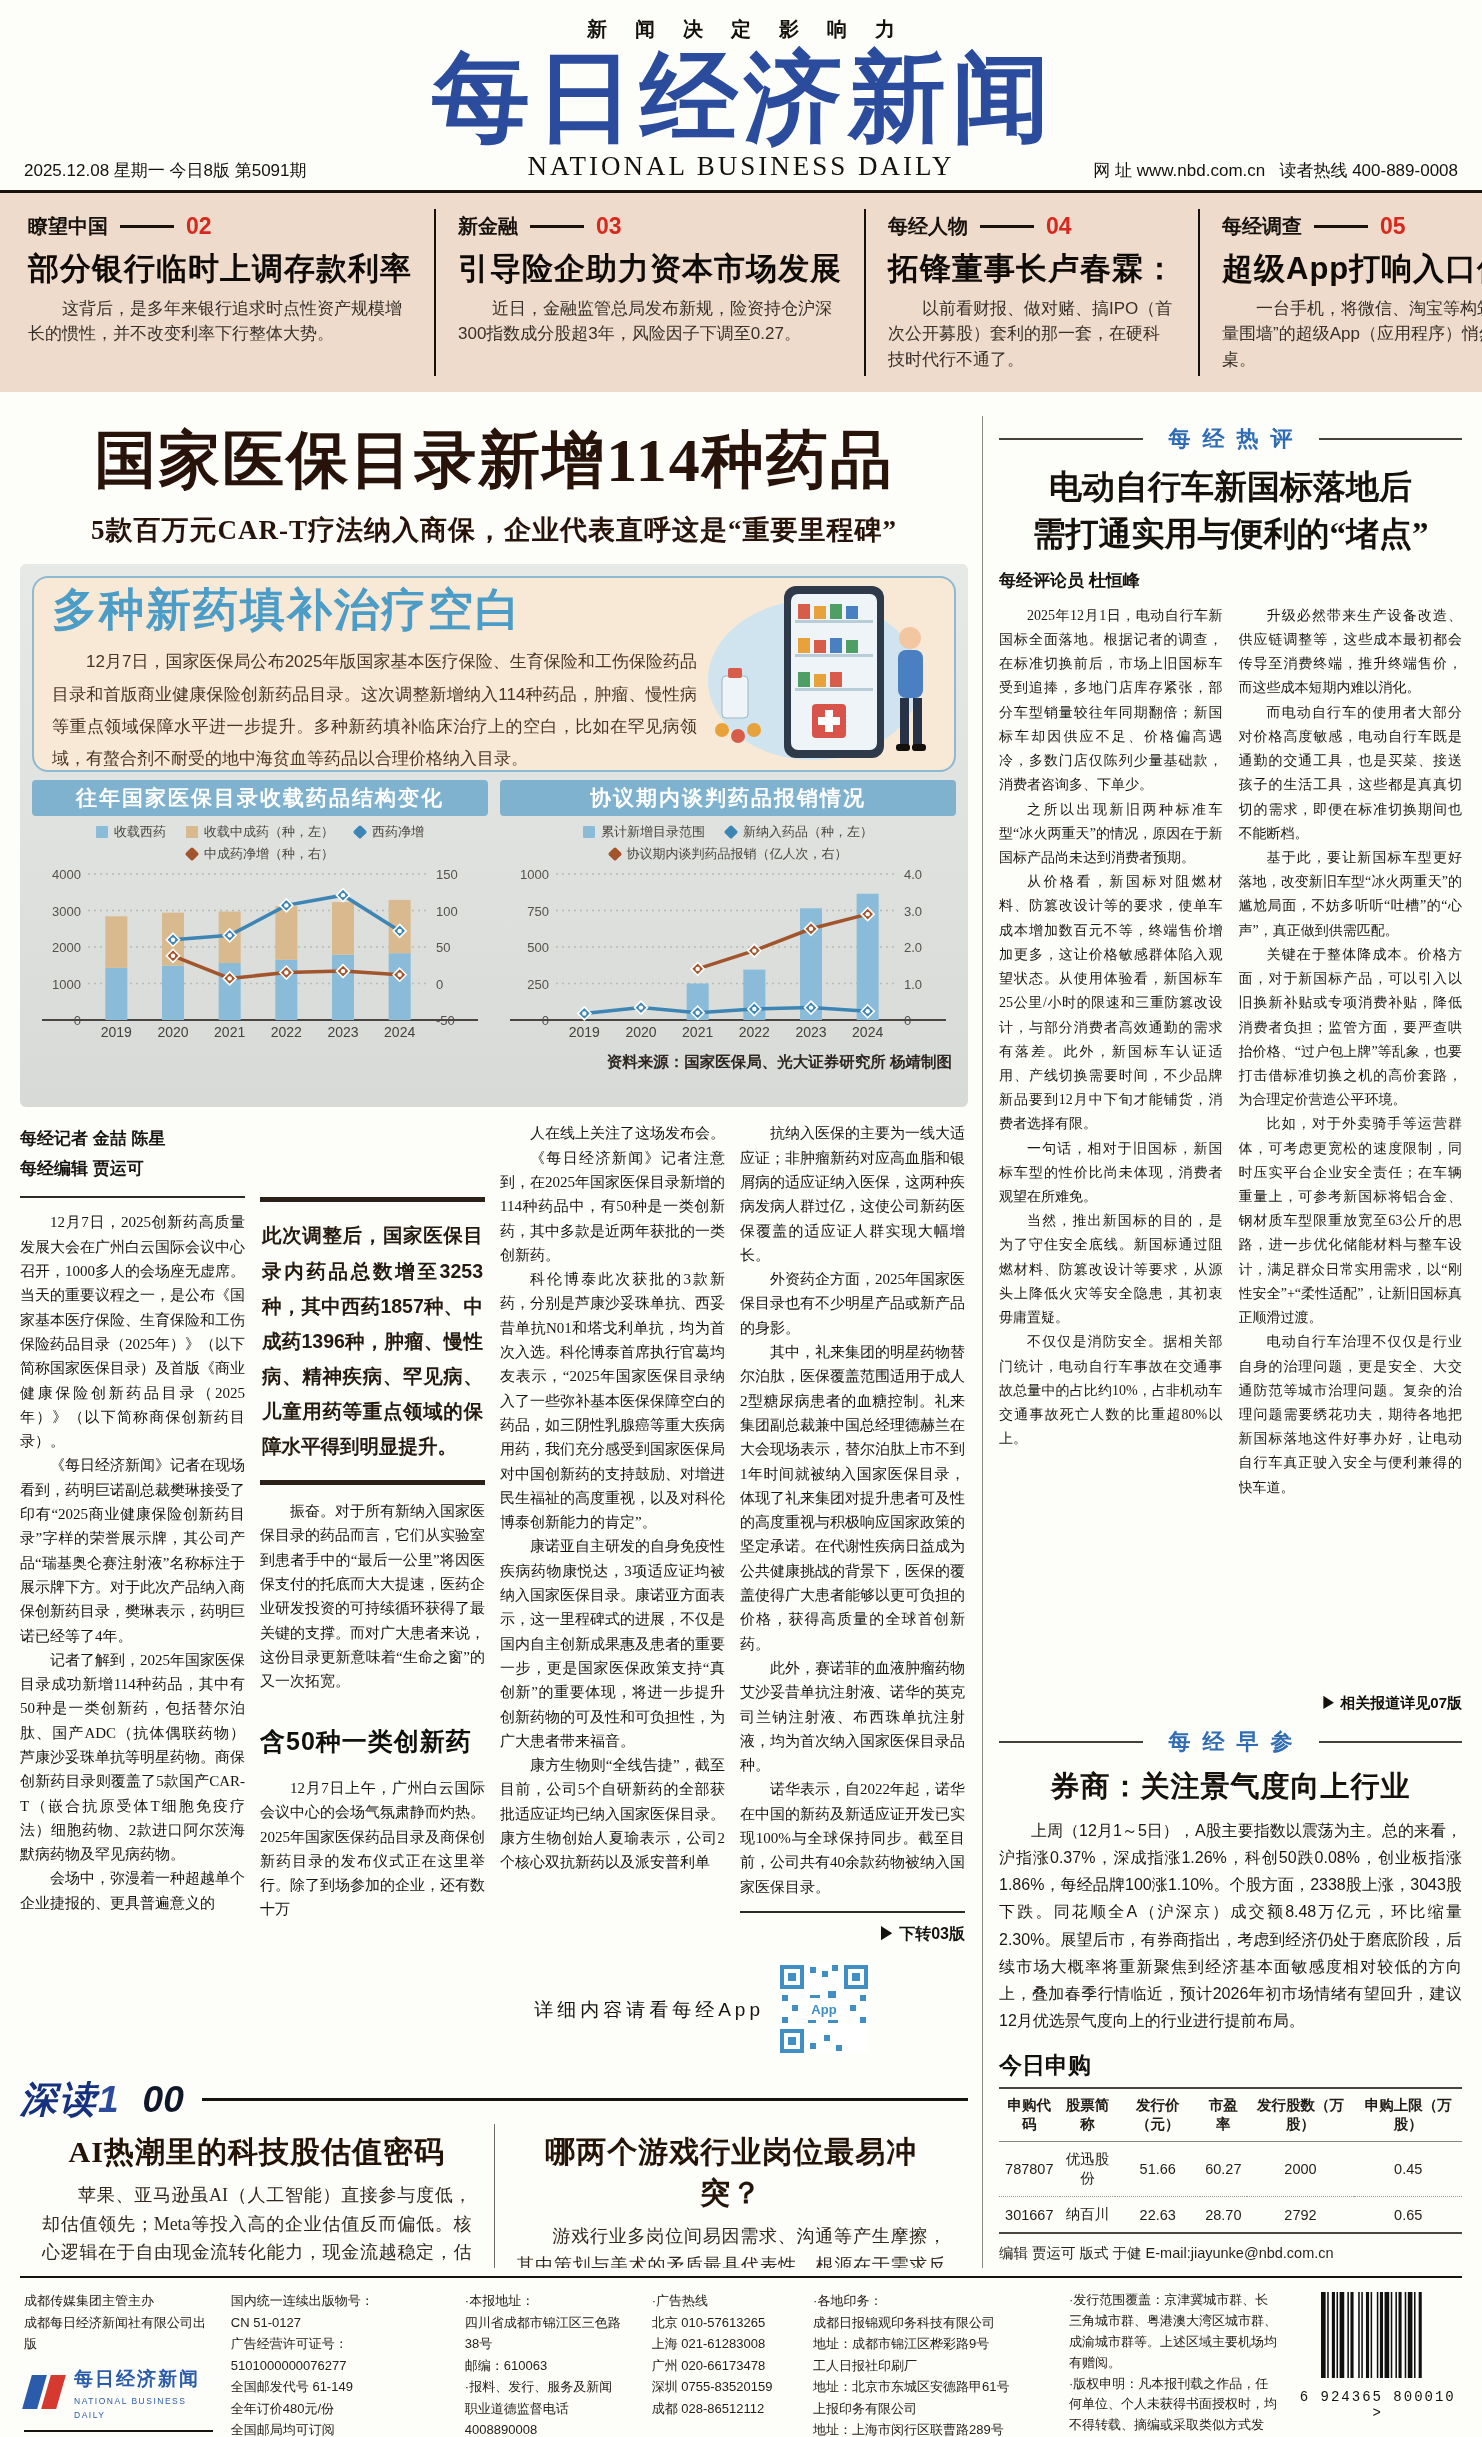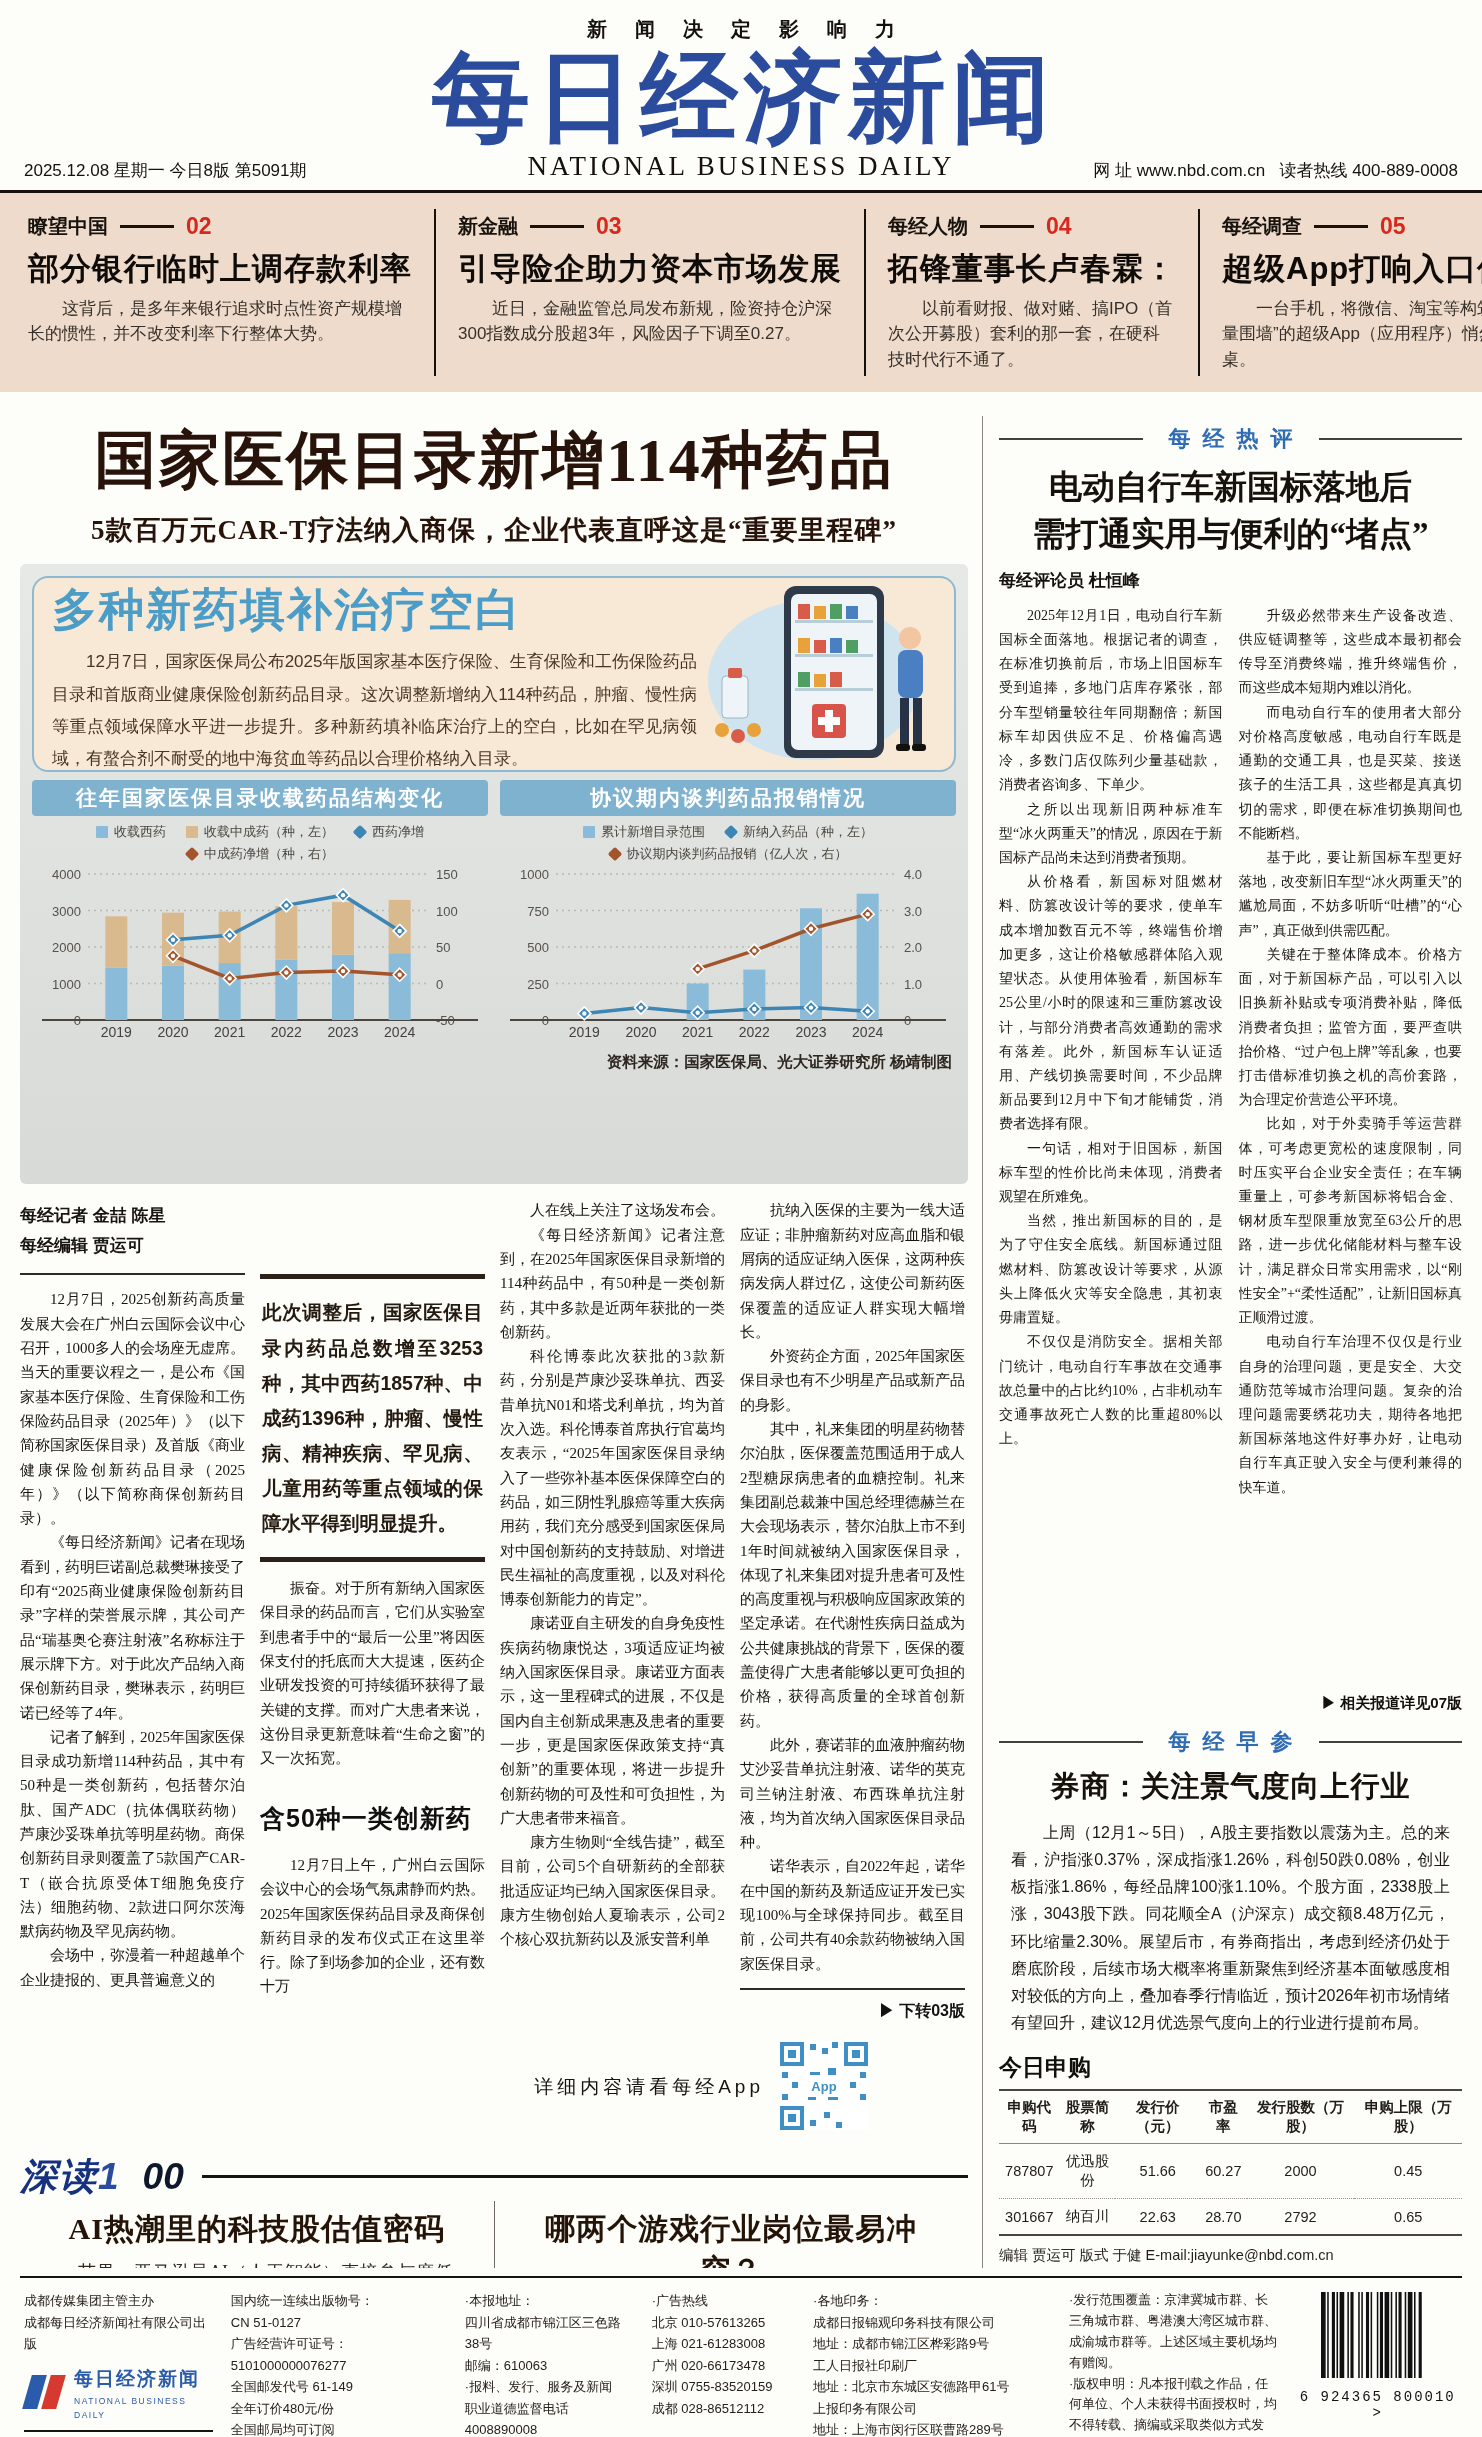--- a/index.html
+++ b/index.html
@@ -32,21 +32,21 @@
 
   
   .content{display:flex;padding:24px 20px 0;height:1852px;overflow:hidden;}
   .main-left{width:948px;padding-right:14px;flex:none;}
   .right-col{flex:1;border-left:1px solid #8a857e;padding-left:16px;overflow:hidden;}
 
   
   .main-headline{font-size:62px;text-align:center;font-weight:bold;color:#27130a;margin:2px 0 10px;letter-spacing:2px;}
   .main-subhead{font-size:27px;text-align:center;font-weight:bold;color:#27130a;margin:0 0 16px;letter-spacing:1px;}
 
-  .infographic{background:linear-gradient(#e7e9e6,#d7dad6);border-radius:6px;padding:12px;height:620px;box-sizing:border-box;}
+  .infographic{background:linear-gradient(#e7e9e6,#d7dad6);border-radius:6px;padding:12px;height:543px;box-sizing:border-box;}
   .info-panel{background:#f7e9d6;border:2px solid #8db9d2;border-radius:16px;height:196px;position:relative;
         padding:8px 18px;box-sizing:border-box;}
   .info-title{font-size:45px;font-weight:900;color:#4b9cc6;font-family:"Liberation Sans",sans-serif;
         margin:-6px 0 6px;letter-spacing:2px;}
   .info-para{width:645px;font-size:17px;line-height:1.9;color:#4a3423;text-indent:2em;margin:0;
         font-family:"Liberation Sans",sans-serif;text-align:justify;}
   .info-illu{position:absolute;right:10px;top:2px;}
 
   .charts-row{display:flex;gap:12px;margin-top:8px;}
   .chart-panel{flex:1;}
@@ -98,21 +98,21 @@
   .module-label .tx{color:#2f6cb3;font-size:22px;font-weight:bold;letter-spacing:12px;text-indent:12px;
         font-family:"Liberation Sans",sans-serif;}
   .cm-headline{text-align:center;font-size:33px;font-weight:bold;color:#17110b;line-height:1.4;margin:2px 0 12px;}
   .cm-byline{font-family:"Liberation Sans",sans-serif;font-weight:bold;font-size:17px;color:#15110d;margin:6px 0 12px;}
   .cm-cols{display:flex;gap:16px;height:1082px;overflow:hidden;}
   .cm-col{flex:1;font-size:14px;line-height:1.73;text-align:justify;color:#1c1712;overflow:hidden;}
   .cm-related{text-align:right;font-weight:bold;font-family:"Liberation Sans",sans-serif;font-size:15px;
         margin:8px 0 14px;color:#14100c;cursor:pointer;}
 
   .mn-headline{text-align:center;font-size:29px;font-weight:bold;margin:2px 0 10px;color:#17110b;letter-spacing:1px;}
-  .mn-body{font-size:16px;line-height:1.7;text-align:justify;text-indent:2em;color:#1c1712;margin:12px;
+  .mn-body{font-size:16px;line-height:1.7;text-align:justify;text-indent:2em;color:#1c1712;margin:0;
         font-family:"Liberation Sans",sans-serif;}
   .ipo-title{font-size:23px;font-weight:900;font-family:"Liberation Sans",sans-serif;margin:16px 0 6px;color:#12100d;}
   .ipo-table{width:100%;border-collapse:collapse;font-family:"Liberation Sans",sans-serif;font-size:14.5px;color:#211c16;}
   .ipo-table th{border-top:2px solid #4a453e;border-bottom:1px solid #8a857e;padding:7px 2px;font-weight:bold;}
   .ipo-table td{padding:8px 2px;text-align:center;border-bottom:1px dotted #9a958e;}
   .ipo-table tr:last-child td{border-bottom:2px solid #4a453e;}
   .mn-editor{font-family:"Liberation Sans",sans-serif;font-size:14.5px;margin-top:10px;color:#241f19;}
 
   
   footer{border-top:2px solid #17130f;margin:8px 20px 0;padding:12px 4px 0;display:flex;gap:18px;

